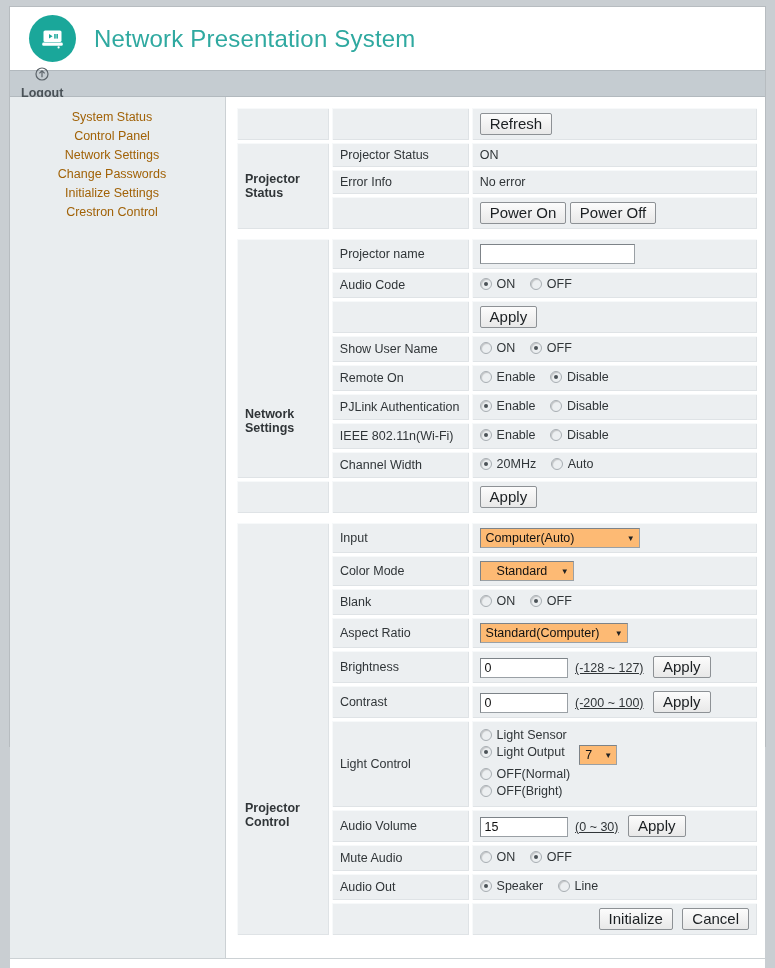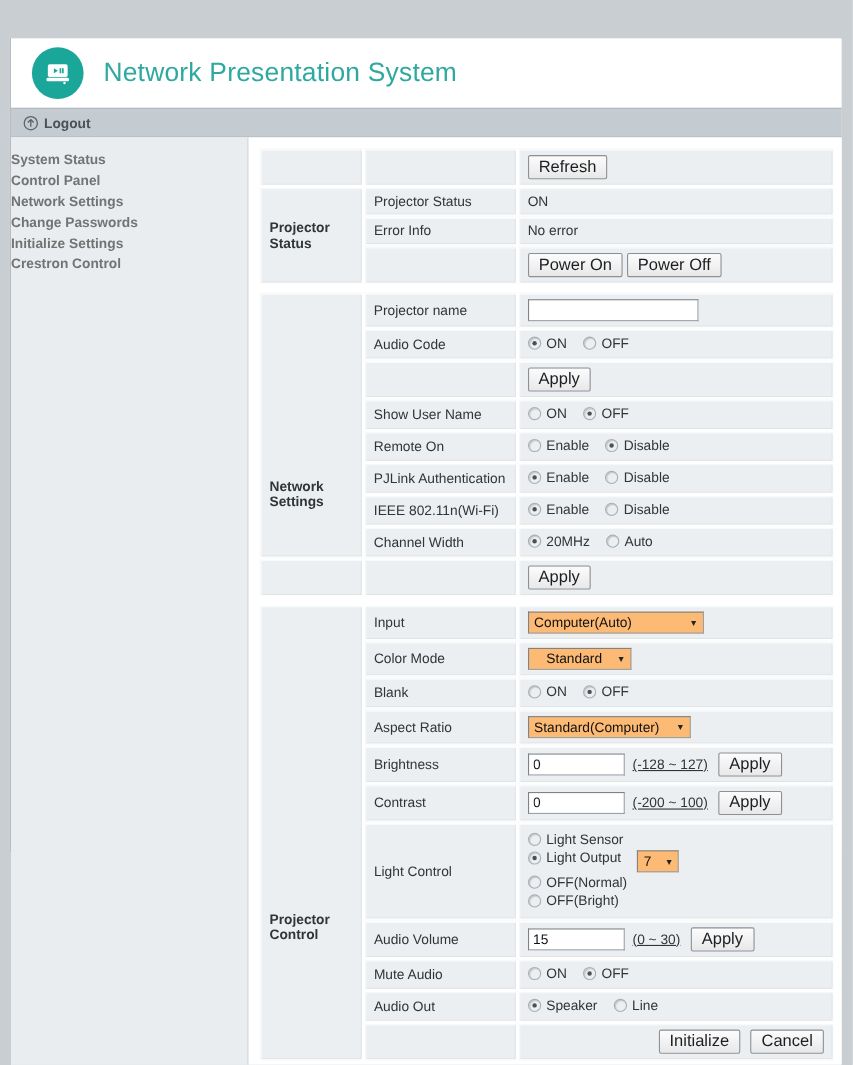--- a/index.html
+++ b/index.html
@@ -15,21 +15,20 @@
     width: 775px; height: 968px;
     overflow: hidden;
     background: #c9ced2;
   }
   .card {
     position: absolute;
     left: 9px; top: 6px;
     width: 757px; height: 741px;
     background: #ffffff;
     border: 1px solid #b7bcc0;
-    margin-top: 28px;
   }
 
   
   .header {
     height: 63px;
     background: #ffffff;
     display: flex;
     align-items: center;
     padding-left: 19px;
   }
@@ -69,42 +68,43 @@
     white-space: nowrap;
   }
   .logout {
     display: flex;
     align-items: center;
     gap: 5px;
     font-size: 12.5px;
     font-weight: bold;
     color: #4a5257;
     cursor: pointer;
+    flex-direction: column;
   }
   .logout svg { display: block; }
 
   
   .body-wrap {
     display: flex;
     height: 861px;
     background: #ffffff;
   }
   .sidebar {
     width: 216px;
     flex: 0 0 216px;
     background: #e9edef;
     border-right: 1px solid #ccd1d4;
     padding-top: 10px;
   }
   .side-item {
-    text-align: left;
+    text-align: center;
     padding: 2.5px 11px 2.5px 0;
     font-size: 12.5px;
-    font-weight: bold;
-    color: #737373;
+    font-weight: normal;
+    color: #a16207;
     cursor: pointer;
     white-space: nowrap;
   }
 
   .content {
     flex: 1 1 auto;
     background: #ffffff;
     padding: 9px 0 0 9px;
   }
 

